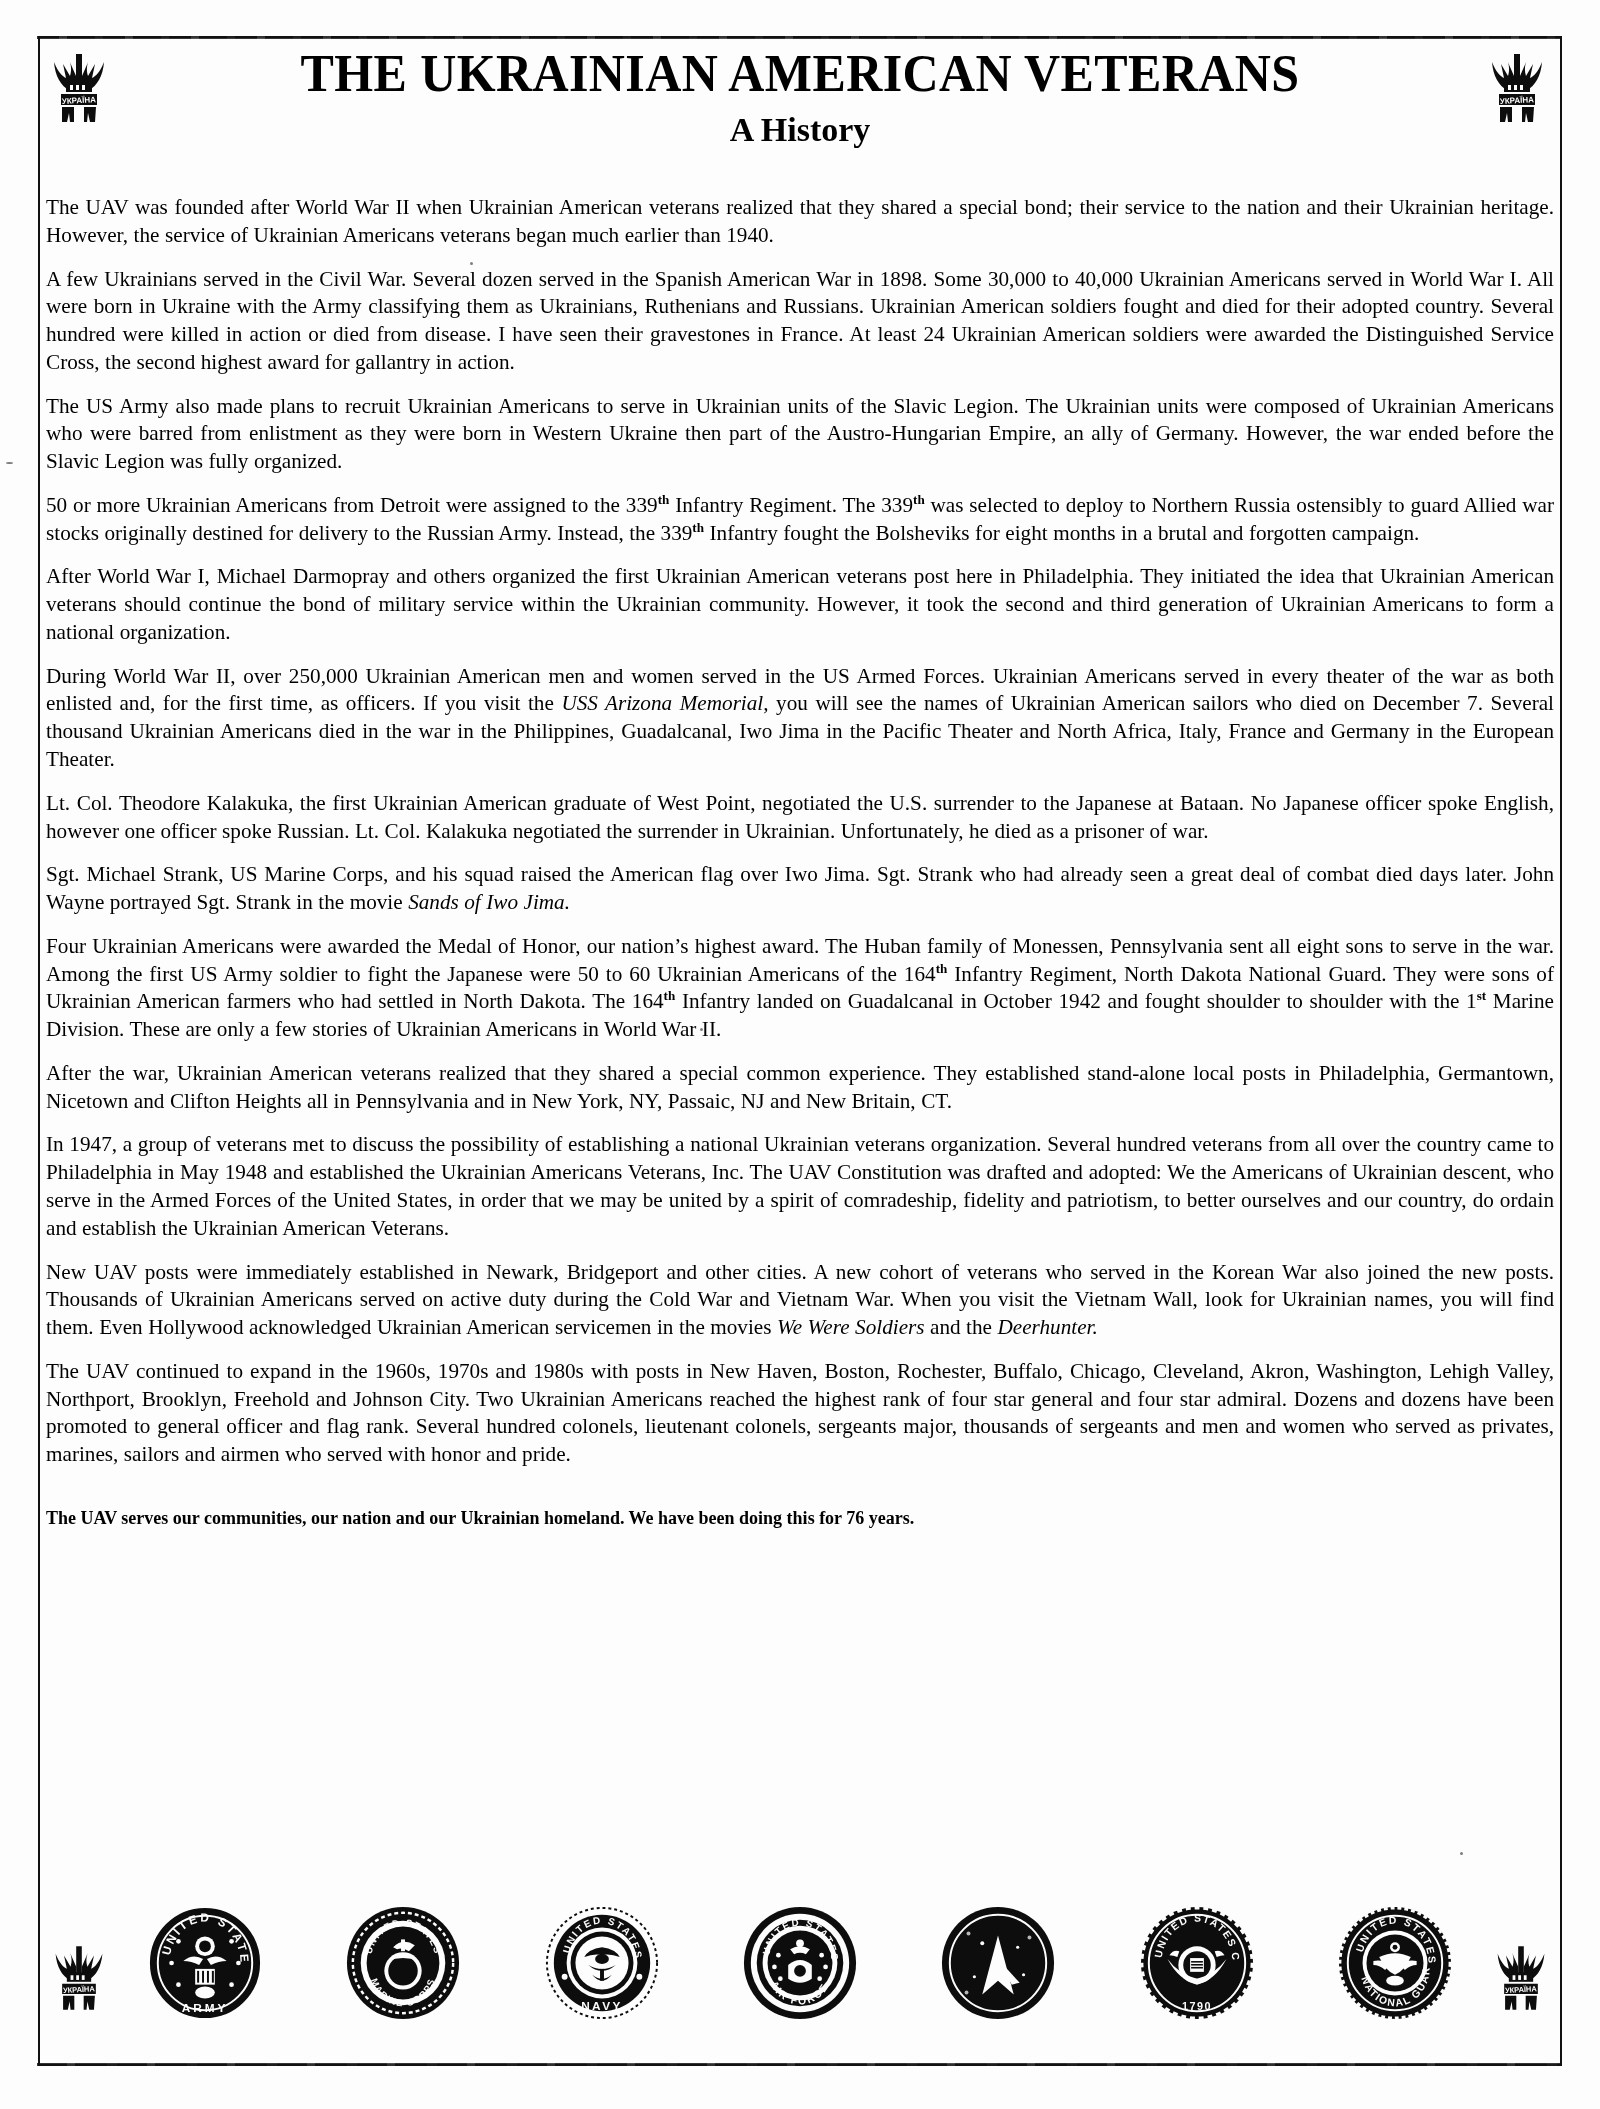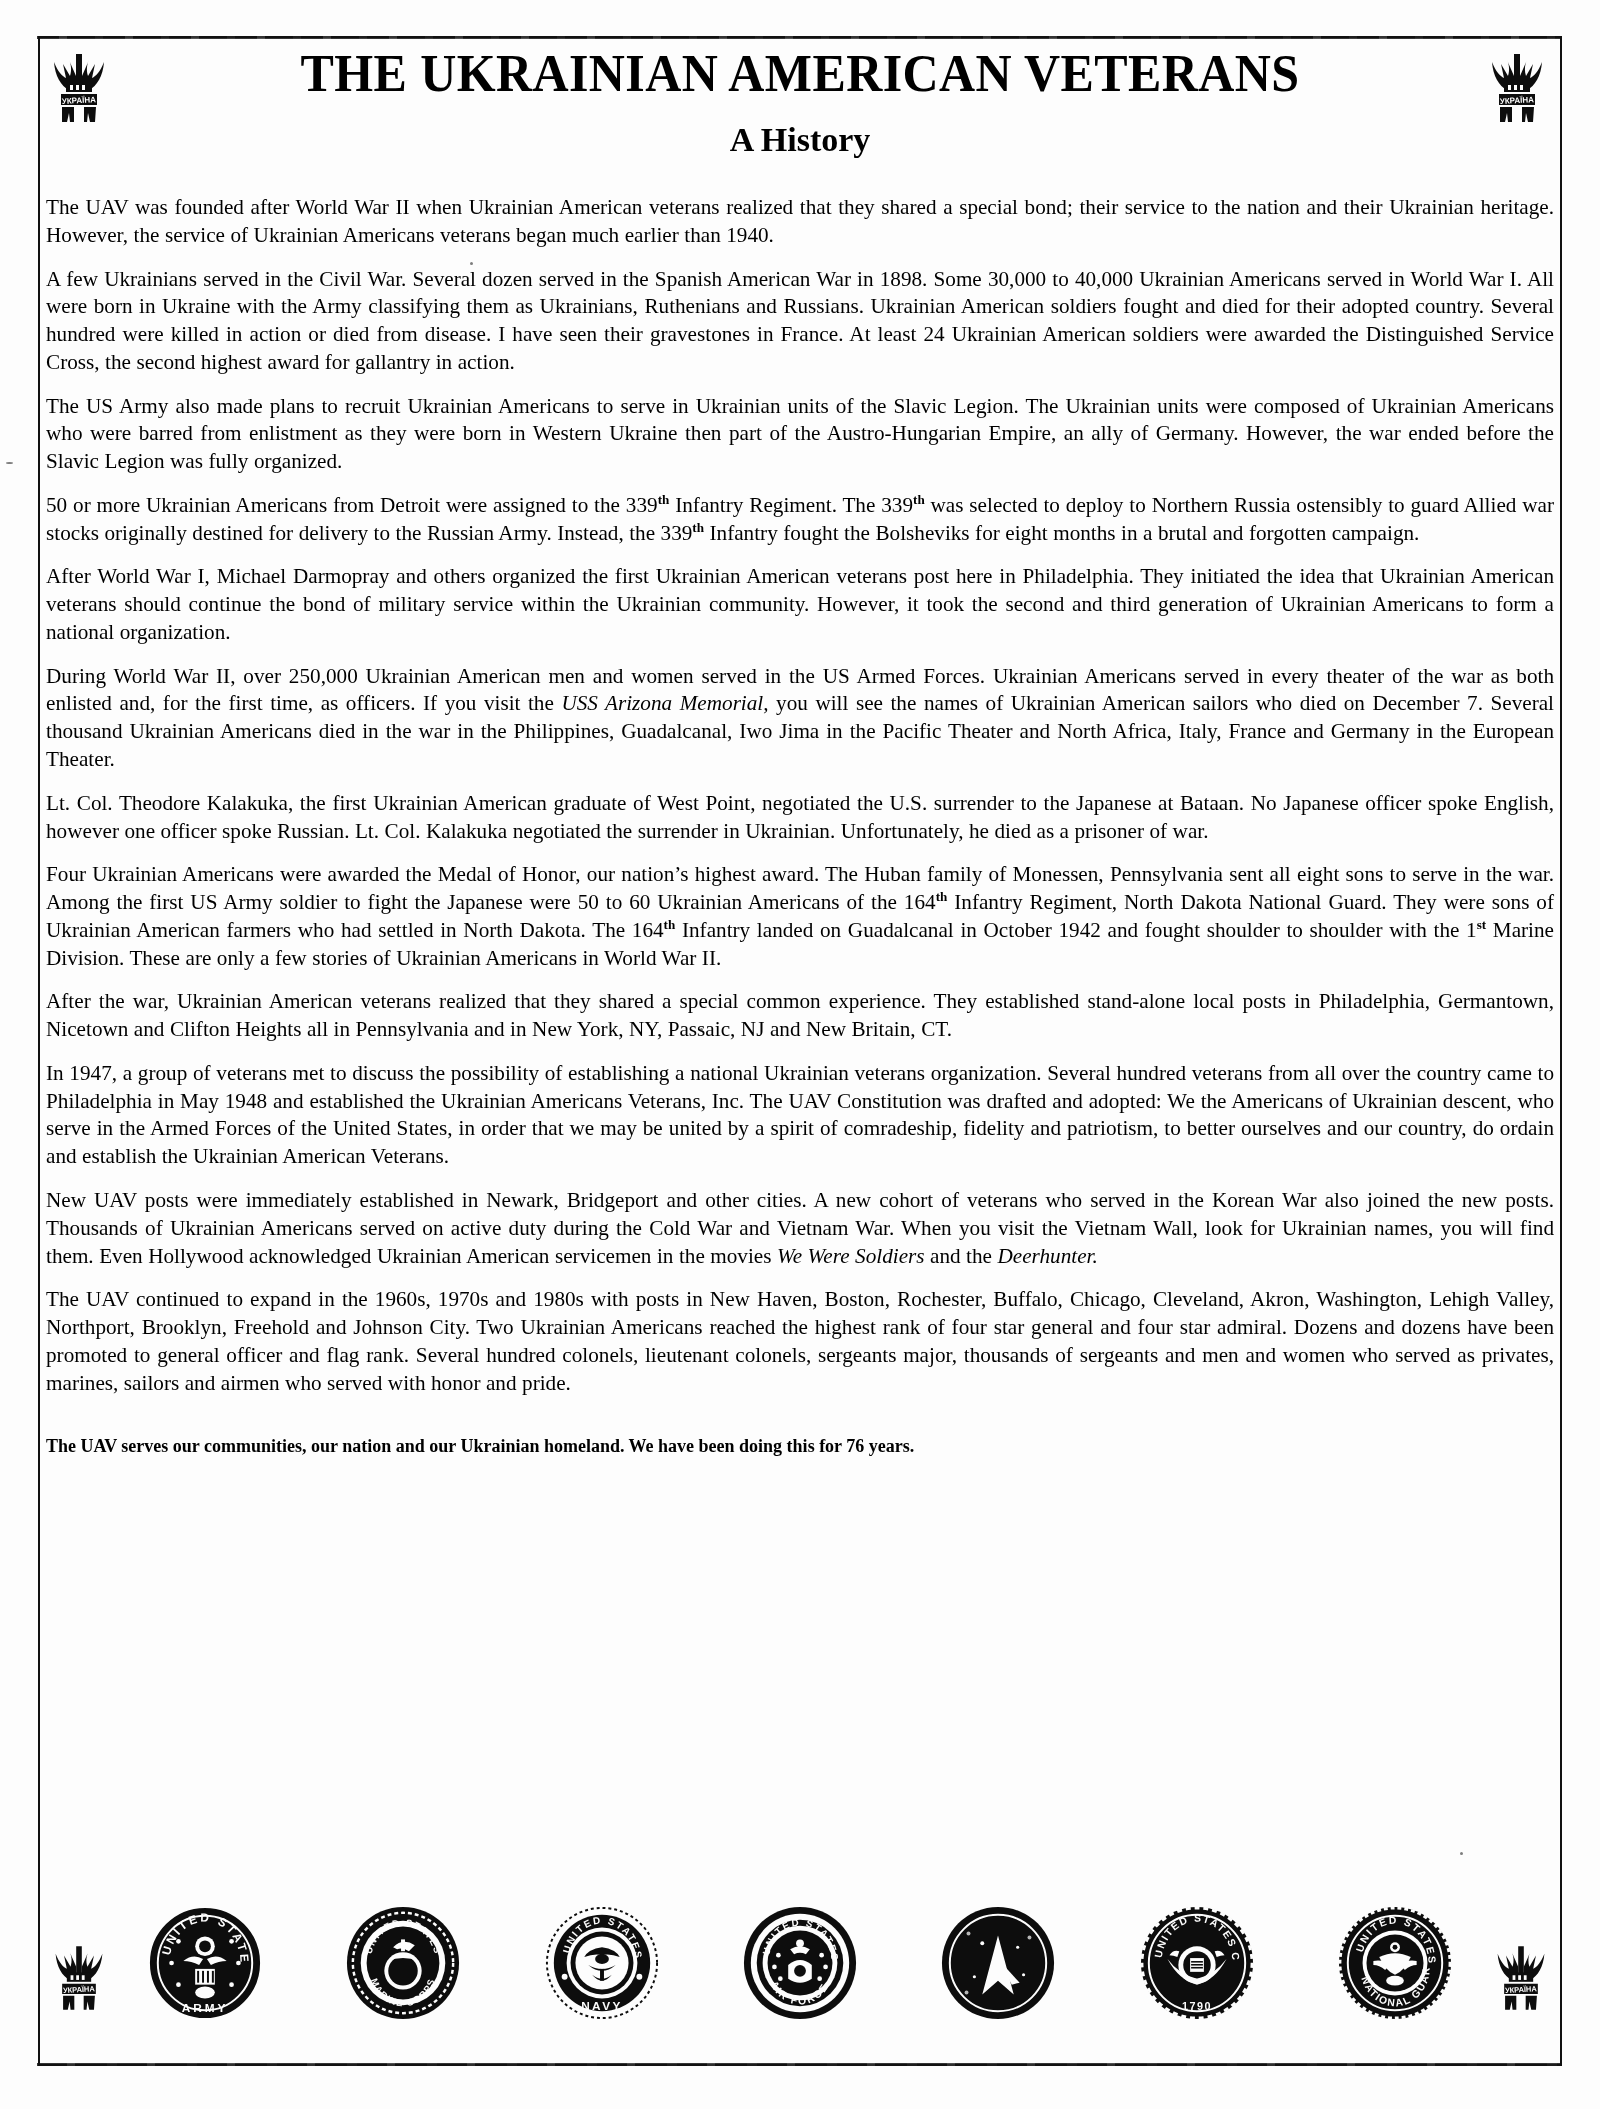--- a/index.html
+++ b/index.html
@@ -84,21 +84,21 @@
     letter-spacing: .4px;
     line-height: 1.02;
     margin: 6px 0 0 0;
     font-family: "Liberation Serif","DejaVu Serif",serif;
     transform: scaleY(1.06);
   }
   .doc-subtitle {
     text-align: center;
     font-size: 34px;
     font-weight: bold;
-    margin-top: 24px;
+    margin-top: 14px;
     line-height: 1;
   }
 
   .byline {
     font-size: 17px;
     font-weight: bold;
     font-style: italic;
     margin: 24px 0 0 2px;
     letter-spacing: .1px;
   }
@@ -227,20 +227,21 @@
 
 
     <div class="body-text">
       <p class="para">The UAV was founded after World War II when Ukrainian American veterans realized that they shared a special bond; their service to the nation and their Ukrainian heritage. However, the service of Ukrainian Americans veterans began much earlier than 1940.</p>
       <p class="para">A few Ukrainians served in the Civil War. Several dozen served in the Spanish American War in 1898. Some 30,000 to 40,000 Ukrainian Americans served in World War I. All were born in Ukraine with the Army classifying them as Ukrainians, Ruthenians and Russians. Ukrainian American soldiers fought and died for their adopted country. Several hundred were killed in action or died from disease. I have seen their gravestones in France. At least 24 Ukrainian American soldiers were awarded the Distinguished Service Cross, the second highest award for gallantry in action.</p>
       <p class="para">The US Army also made plans to recruit Ukrainian Americans to serve in Ukrainian units of the Slavic Legion. The Ukrainian units were composed of Ukrainian Americans who were barred from enlistment as they were born in Western Ukraine then part of the Austro-Hungarian Empire, an ally of Germany. However, the war ended before the Slavic Legion was fully organized.</p>
       <p class="para">50 or more Ukrainian Americans from Detroit were assigned to the 339<sup>th</sup> Infantry Regiment. The 339<sup>th</sup> was selected to deploy to Northern Russia ostensibly to guard Allied war stocks originally destined for delivery to the Russian Army. Instead, the 339<sup>th</sup> Infantry fought the Bolsheviks for eight months in a brutal and forgotten campaign.</p>
       <p class="para">After World War I, Michael Darmopray and others organized the first Ukrainian American veterans post here in Philadelphia. They initiated the idea that Ukrainian American veterans should continue the bond of military service within the Ukrainian community. However, it took the second and third generation of Ukrainian Americans to form a national organization.</p>
       <p class="para">During World War II, over 250,000 Ukrainian American men and women served in the US Armed Forces. Ukrainian Americans served in every theater of the war as both enlisted and, for the first time, as officers. If you visit the <i>USS Arizona Memorial,</i> you will see the names of Ukrainian American sailors who died on December 7. Several thousand Ukrainian Americans died in the war in the Philippines, Guadalcanal, Iwo Jima in the Pacific Theater and North Africa, Italy, France and Germany in the European Theater.</p>
       <p class="para">Lt. Col. Theodore Kalakuka, the first Ukrainian American graduate of West Point, negotiated the U.S. surrender to the Japanese at Bataan. No Japanese officer spoke English, however one officer spoke Russian. Lt. Col. Kalakuka negotiated the surrender in Ukrainian. Unfortunately, he died as a prisoner of war.</p>
+      <p class="para">Sgt. Michael Strank, US Marine Corps, and his squad raised the American flag over Iwo Jima. Sgt. Strank who had already seen a great deal of combat died days later. John Wayne portrayed Sgt. Strank in the movie <i>Sands of Iwo Jima.</i></p>
       <p class="para">Four Ukrainian Americans were awarded the Medal of Honor, our nation’s highest award. The Huban family of Monessen, Pennsylvania sent all eight sons to serve in the war. Among the first US Army soldier to fight the Japanese  were 50 to 60 Ukrainian Americans of the 164<sup>th</sup> Infantry Regiment, North Dakota National Guard. They were sons of Ukrainian American farmers who had settled in North Dakota. The 164<sup>th</sup> Infantry landed on Guadalcanal in October 1942 and fought shoulder to shoulder with the 1<sup>st</sup> Marine Division. These are only a few stories of Ukrainian Americans in World War II.</p>
       <p class="para">After the war, Ukrainian American veterans realized that they shared a special common experience. They established stand-alone local posts in Philadelphia, Germantown, Nicetown and Clifton Heights all in Pennsylvania and in New York, NY, Passaic, NJ and New Britain, CT.</p>
       <p class="para">In 1947, a group of veterans met to discuss the possibility of establishing a national Ukrainian veterans organization. Several hundred veterans from all over the country came to Philadelphia in May 1948 and established the Ukrainian Americans Veterans, Inc. The UAV Constitution was drafted and adopted: We the Americans of Ukrainian descent, who serve in the Armed Forces of the United States, in order that we may be united by a spirit of comradeship, fidelity and patriotism, to better ourselves and our country, do ordain and establish  the Ukrainian American Veterans.</p>
       <p class="para">New UAV posts were immediately established in Newark, Bridgeport and other cities. A new cohort of  veterans who served in the Korean War also joined the new posts. Thousands of Ukrainian Americans served on active duty during the Cold War and Vietnam War. When you visit the Vietnam Wall, look for Ukrainian names, you will find them. Even Hollywood acknowledged Ukrainian American servicemen in the movies <i>We Were Soldiers</i> and the <i>Deerhunter.</i></p>
       <p class="para">The UAV continued to expand in the 1960s, 1970s and 1980s with posts in New Haven, Boston, Rochester, Buffalo, Chicago, Cleveland, Akron, Washington, Lehigh Valley, Northport, Brooklyn, Freehold and Johnson City. Two Ukrainian Americans reached the highest rank of four star general and four star admiral. Dozens and dozens have been promoted to  general officer and flag rank. Several hundred colonels, lieutenant colonels, sergeants major, thousands of sergeants and men and women who served as privates, marines, sailors and airmen who served with honor and pride.</p>
 
       <p class="closing">The UAV serves our communities, our nation and our Ukrainian homeland. We have been doing this for 76 years.</p>
     </div>
   </div>
 

